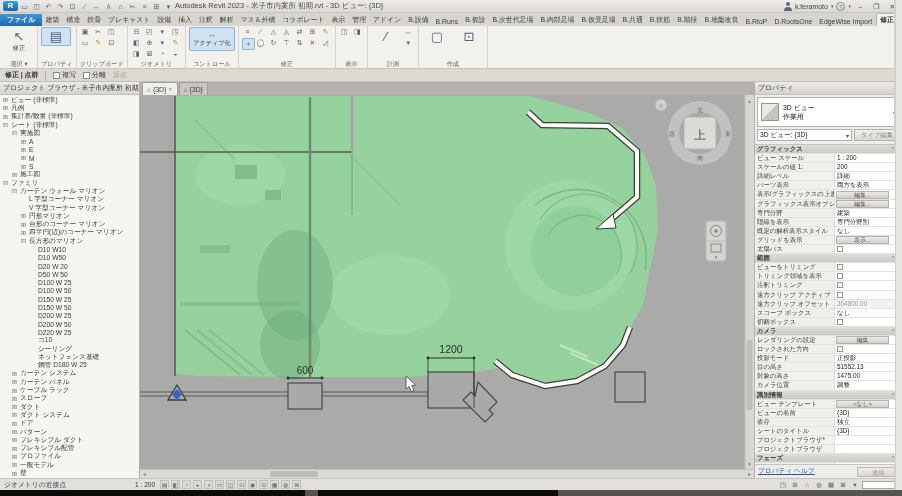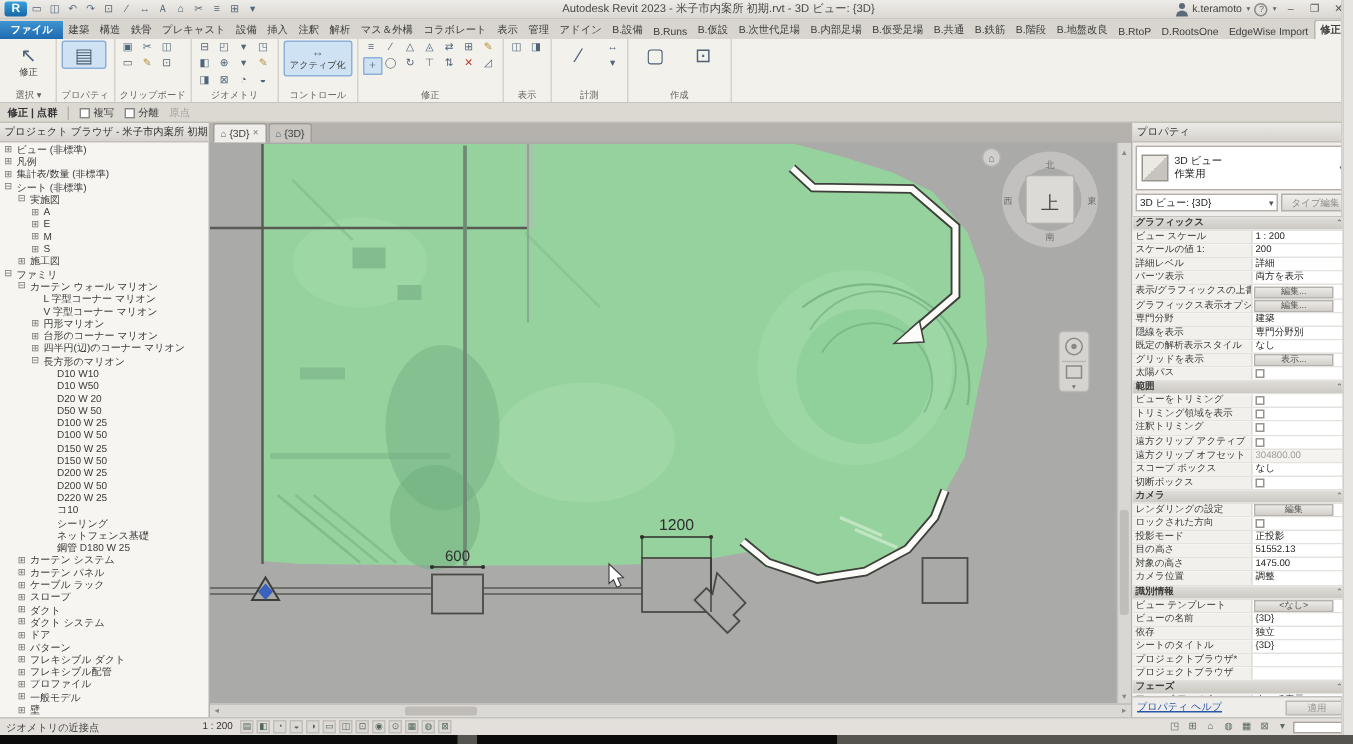--- a/index.html
+++ b/index.html
@@ -4,21 +4,21 @@
 <style>
   html,body{margin:0;padding:0;background:#333}
   #app{position:relative;width:902px;height:496px;overflow:hidden;background:#e8e6e1;
        font-family:"Liberation Sans","DejaVu Sans",sans-serif;color:#333;
        -webkit-font-smoothing:antialiased;cursor:default}
   
   .titlebar{height:13px;background:linear-gradient(#eeece8,#dbd8d3);display:flex;align-items:center;padding:0 3px;gap:1px;border-bottom:1px solid #c9c6c0;box-sizing:border-box}
   .rlogo{width:15px;height:10px;background:linear-gradient(#3aa0dc,#1668a8);color:#fff;font-weight:bold;font-size:8px;line-height:10px;text-align:center;border-radius:2px;flex:none}
   .qat{display:flex;gap:1px;flex:none}
   .qicon{width:11px;height:11px;font-size:7px;line-height:11px;text-align:center;color:#53657a}
-  .wtitle{flex:1;text-align:center;font-size:7.5px;color:#4a4a48;white-space:nowrap;overflow:hidden}
+  .wtitle{flex:1;font-size:7.5px;color:#4a4a48;white-space:nowrap;overflow:hidden}
   .tright{display:flex;align-items:center;gap:3px;flex:none;font-size:7px;color:#444}
   .person{position:relative;width:8px;height:9px;flex:none}
   .person::before{content:"";position:absolute;top:0;left:2px;width:4px;height:4px;border-radius:50%;background:#5a6a7a}
   .person::after{content:"";position:absolute;bottom:0;left:0;width:8px;height:4px;border-radius:4px 4px 0 0;background:#5a6a7a}
   .caret{font-size:5px;color:#666}
   .helpi{width:9px;height:9px;border-radius:50%;border:1px solid #8a8886;font-size:6px;line-height:9px;text-align:center;color:#666;box-sizing:border-box}
   .helpi::before{content:"?"}
   .winbtn{width:13px;height:11px;font-size:7px;line-height:11px;text-align:center;color:#555}
   .winbtn.min::before{content:"–"} .winbtn.res::before{content:"❐"} .winbtn.cls::before{content:"✕"}
   

